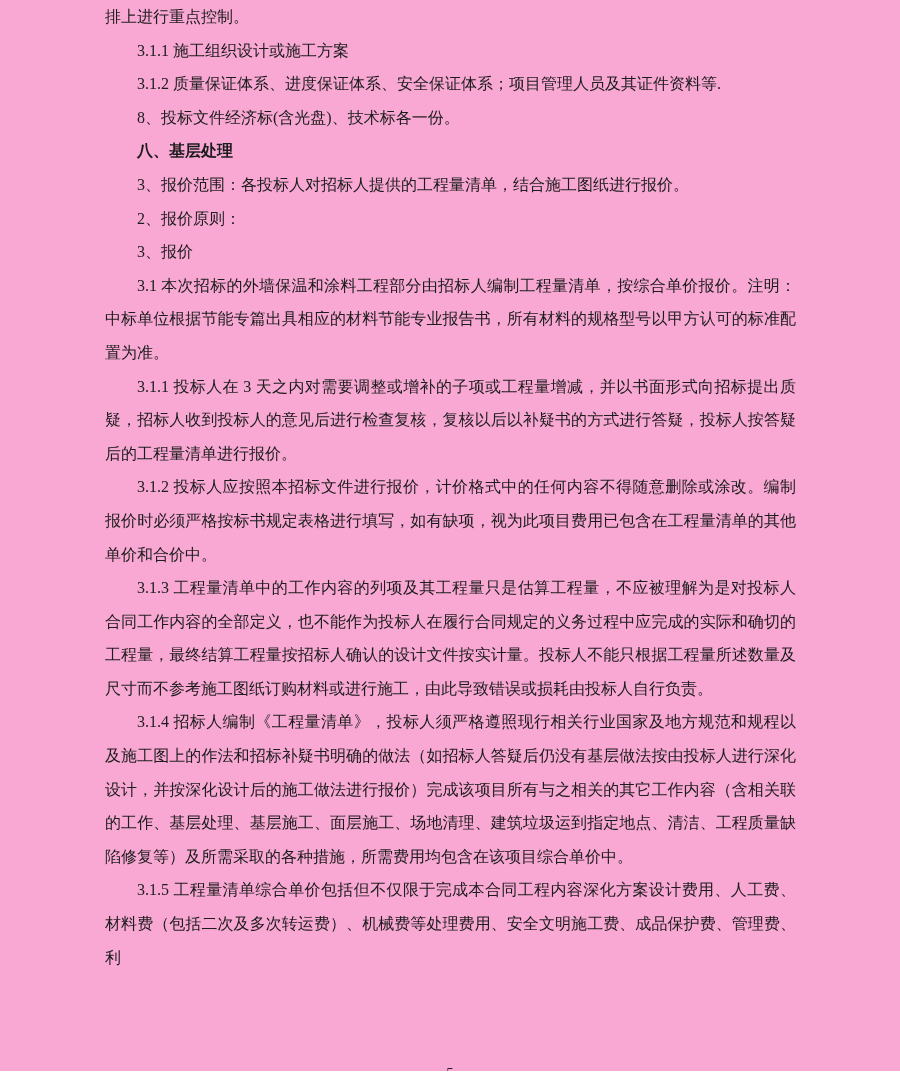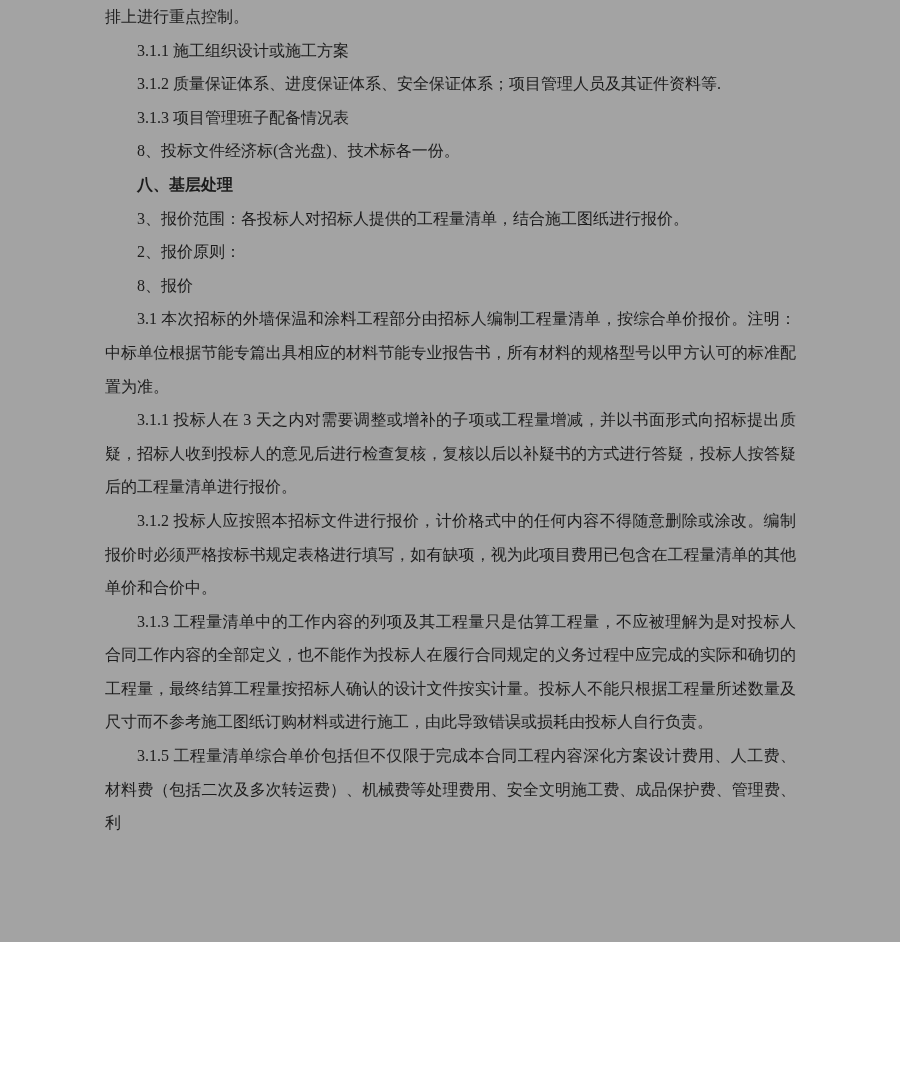--- a/index.html
+++ b/index.html
@@ -3,22 +3,22 @@
 <meta charset="utf-8">
 <style>
   html, body {
     margin: 0;
     padding: 0;
     background: #ffffff;
   }
   .page {
     position: relative;
     width: 900px;
-    height: 942px;
-    background: #a3a3a3;
+    height: 1071px;
+    background: #f9a8d4;
     overflow: hidden;
     font-family: "Liberation Serif", "DejaVu Serif", serif;
     color: #1c1c1c;
   }
   .content {
     position: absolute;
     left: 105px;
     top: 0px;
     width: 691px;
     font-size: 16px;
@@ -48,26 +48,26 @@
   }
 </style>
 </head>
 <body>
 
 <div class="page">
   <div class="content">
     <p class="noindent">排上进行重点控制。</p>
     <p>3.1.1 施工组织设计或施工方案</p>
     <p>3.1.2 质量保证体系、进度保证体系、安全保证体系；项目管理人员及其证件资料等.</p>
-    <p>3.1.3 项目管理班子配备情况表</p>
     <p>8、投标文件经济标(含光盘)、技术标各一份。</p>
     <p class="heading">八、基层处理</p>
     <p>3、报价范围：各投标人对招标人提供的工程量清单，结合施工图纸进行报价。</p>
     <p>2、报价原则：</p>
-    <p>8、报价</p>
+    <p>3、报价</p>
     <p>3.1 本次招标的外墙保温和涂料工程部分由招标人编制工程量清单，按综合单价报价。注明：中标单位根据节能专篇出具相应的材料节能专业报告书，所有材料的规格型号以甲方认可的标准配置为准。</p>
     <p>3.1.1 投标人在 3 天之内对需要调整或增补的子项或工程量增减，并以书面形式向招标提出质疑，招标人收到投标人的意见后进行检查复核，复核以后以补疑书的方式进行答疑，投标人按答疑后的工程量清单进行报价。</p>
     <p>3.1.2 投标人应按照本招标文件进行报价，计价格式中的任何内容不得随意删除或涂改。编制报价时必须严格按标书规定表格进行填写，如有缺项，视为此项目费用已包含在工程量清单的其他单价和合价中。</p>
     <p>3.1.3 工程量清单中的工作内容的列项及其工程量只是估算工程量，不应被理解为是对投标人合同工作内容的全部定义，也不能作为投标人在履行合同规定的义务过程中应完成的实际和确切的工程量，最终结算工程量按招标人确认的设计文件按实计量。投标人不能只根据工程量所述数量及尺寸而不参考施工图纸订购材料或进行施工，由此导致错误或损耗由投标人自行负责。</p>
+    <p>3.1.4 招标人编制《工程量清单》，投标人须严格遵照现行相关行业国家及地方规范和规程以及施工图上的作法和招标补疑书明确的做法（如招标人答疑后仍没有基层做法按由投标人进行深化设计，并按深化设计后的施工做法进行报价）完成该项目所有与之相关的其它工作内容（含相关联的工作、基层处理、基层施工、面层施工、场地清理、建筑垃圾运到指定地点、清洁、工程质量缺陷修复等）及所需采取的各种措施，所需费用均包含在该项目综合单价中。</p>
     <p>3.1.5 工程量清单综合单价包括但不仅限于完成本合同工程内容深化方案设计费用、人工费、材料费（包括二次及多次转运费）、机械费等处理费用、安全文明施工费、成品保护费、管理费、利</p>
   </div>
   <div class="page-number">5</div>
 </div>
 
 </body></html>

